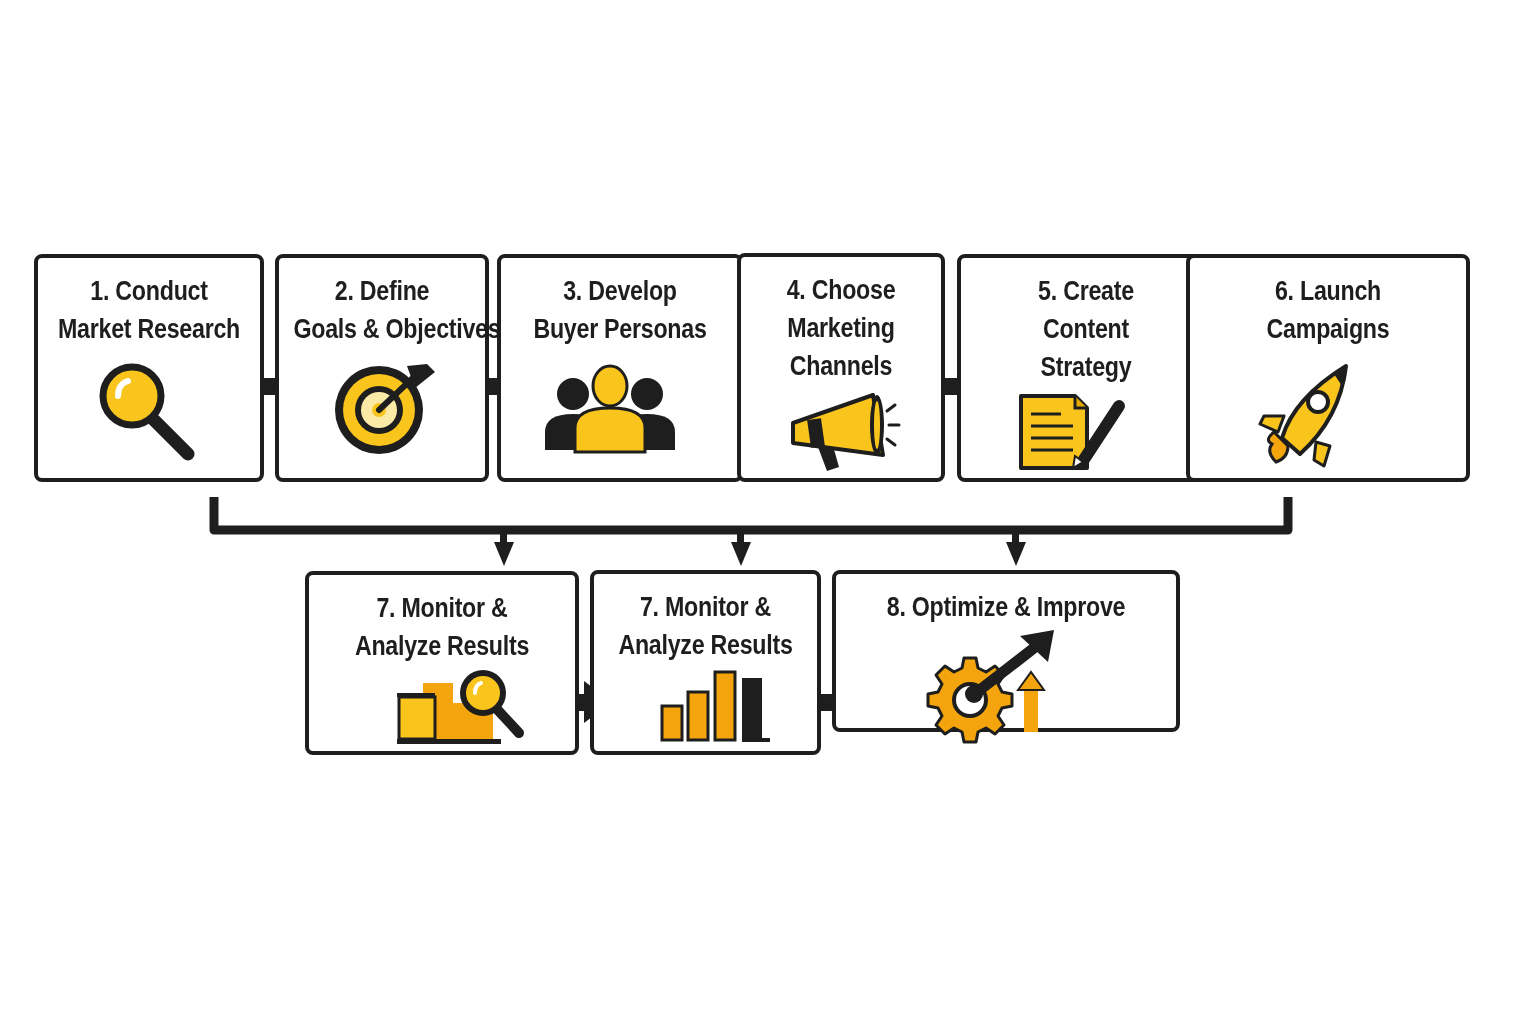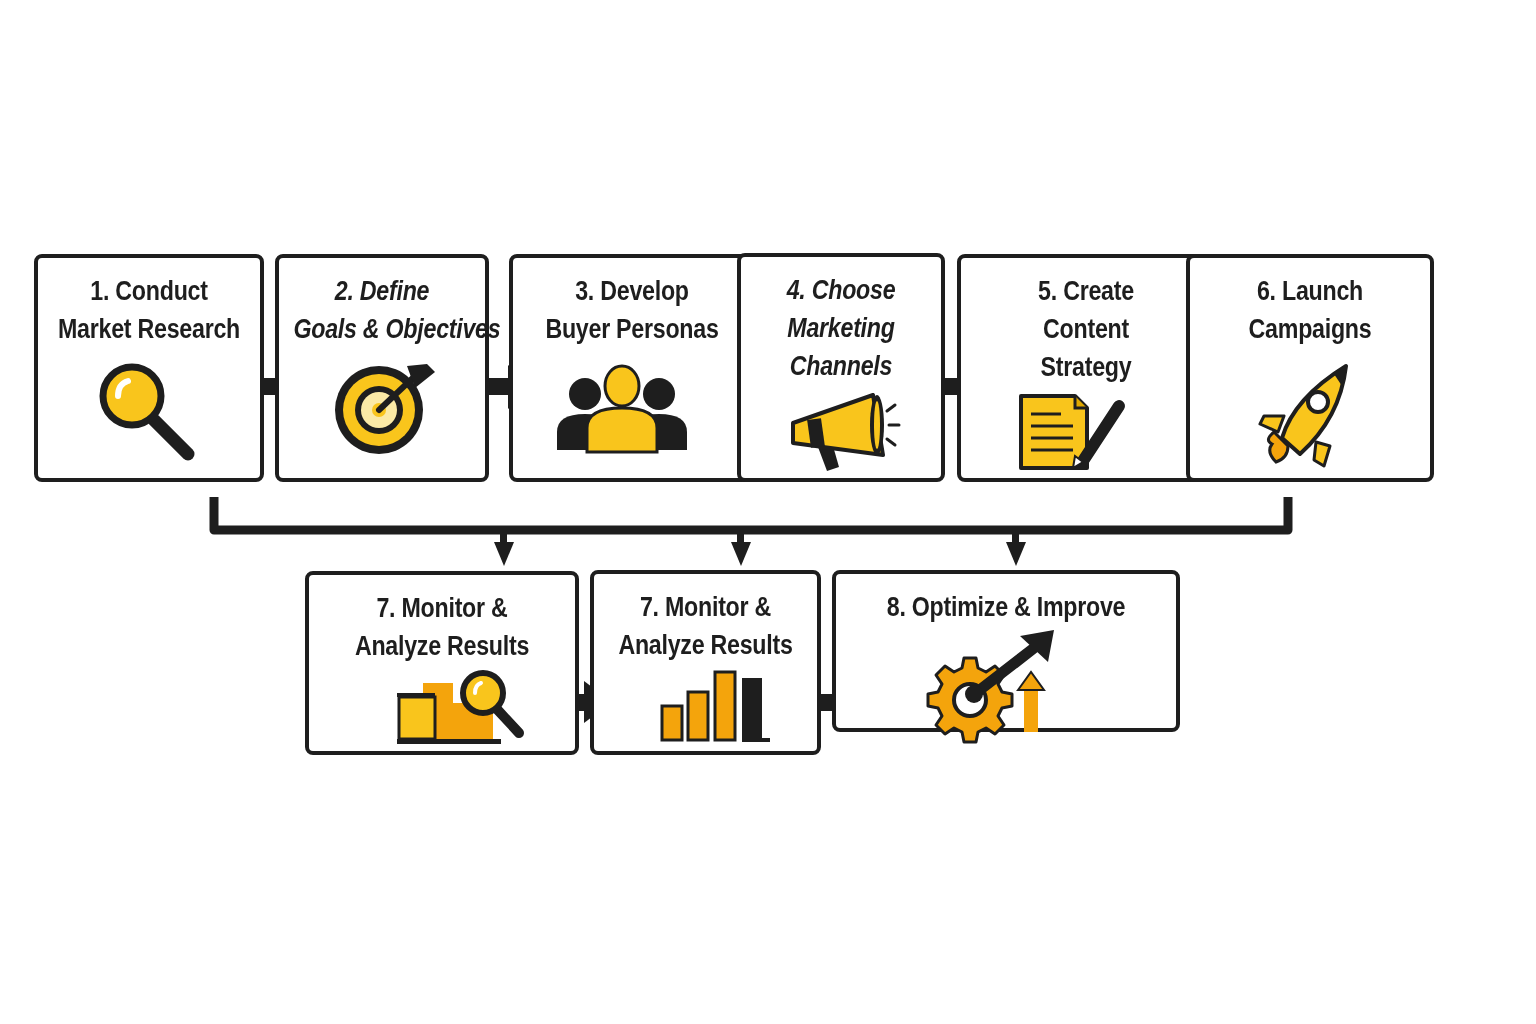--- a/index.html
+++ b/index.html
@@ -75,52 +75,52 @@
     <span>1. Conduct</span>
     <span>Market Research</span>
   </div>
   <svg class="icon" style="left:58px;top:104px;" width="110" height="110" viewBox="0 0 110 110">
     <line x1="58" y1="58" x2="92" y2="92" stroke="#1e1e1e" stroke-width="13" stroke-linecap="round"></line>
     <circle cx="36" cy="34" r="29" fill="#f9c51c" stroke="#1e1e1e" stroke-width="7"></circle>
     <path d="M22,34 Q22,22 32,19" stroke="#fff" stroke-width="6" fill="none" stroke-linecap="round"></path>
   </svg>
 </div>
 
-<div class="box" style="left:275px;top:254px;width:214px;height:228px;font-style:italic;">
+<div class="box" style="left:275px;top:254px;width:214px;height:228px;">
   <div class="title">
     <span>2.  Define</span>
     <span>Goals &amp; Objectives</span>
   </div>
   <svg class="icon" style="left:52px;top:100px;" width="110" height="110" viewBox="0 0 110 110">
     <circle cx="48" cy="52" r="44" fill="#1e1e1e"></circle>
     <circle cx="48" cy="52" r="36" fill="#f9c51c"></circle>
     <circle cx="48" cy="52" r="24" fill="#1e1e1e"></circle>
     <circle cx="48" cy="52" r="18" fill="#fbeaa6"></circle>
     <circle cx="48" cy="52" r="7" fill="#f9c51c"></circle>
     <line x1="48" y1="52" x2="86" y2="16" stroke="#1e1e1e" stroke-width="6" stroke-linecap="round"></line>
     <polygon points="76,8 96,6 104,14 84,30" fill="#1e1e1e"></polygon>
   </svg>
 </div>
 
-<div class="box" style="left:509px;top:254px;width:246px;height:228px;">
+<div class="box" style="left:497px;top:254px;width:246px;height:228px;">
   <div class="title">
     <span>3.  Develop</span>
     <span>Buyer Personas</span>
   </div>
   <svg class="icon" style="left:42px;top:106px;" width="136" height="92" viewBox="0 0 136 92">
     <circle cx="30" cy="30" r="16" fill="#1e1e1e"></circle>
     <path d="M2,86 L2,68 Q2,50 30,50 Q58,50 58,68 L58,86 z" fill="#1e1e1e"></path>
     <circle cx="104" cy="30" r="16" fill="#1e1e1e"></circle>
     <path d="M76,86 L76,68 Q76,50 104,50 Q132,50 132,68 L132,86 z" fill="#1e1e1e"></path>
     <ellipse cx="67" cy="22" rx="17" ry="20" fill="#f9c51c" stroke="#1e1e1e" stroke-width="3"></ellipse>
     <path d="M32,88 L32,64 Q32,44 67,44 Q102,44 102,64 L102,88 z" fill="#f9c51c" stroke="#1e1e1e" stroke-width="3"></path>
   </svg>
 </div>
 
-<div class="box" style="left:737px;top:253px;width:208px;height:229px;font-style:italic;">
+<div class="box" style="left:737px;top:253px;width:208px;height:229px;">
   <div class="title">
     <span>4. Choose</span>
     <span>Marketing</span>
     <span>Channels</span>
   </div>
   <svg class="icon" style="left:48px;top:136px;" width="116" height="84" viewBox="0 0 116 84">
     <polygon points="26,46 38,78 50,74 42,46" fill="#1e1e1e"></polygon>
     <polygon points="4,30 84,2 94,62 4,50" fill="#f9c51c" stroke="#1e1e1e" stroke-width="4" stroke-linejoin="round"></polygon>
     <rect x="20" y="26" width="14" height="28" fill="#1e1e1e" transform="rotate(-8 27 40)"></rect>
     <ellipse cx="88" cy="32" rx="7" ry="30" fill="#1e1e1e"></ellipse>
@@ -142,21 +142,21 @@
     <path d="M60,4 L60,16 L72,16" fill="#e0a800" stroke="#1e1e1e" stroke-width="3"></path>
     <line x1="16" y1="22" x2="46" y2="22" stroke="#1e1e1e" stroke-width="3"></line>
     <line x1="16" y1="34" x2="58" y2="34" stroke="#1e1e1e" stroke-width="3"></line>
     <line x1="16" y1="46" x2="58" y2="46" stroke="#1e1e1e" stroke-width="3"></line>
     <line x1="16" y1="58" x2="58" y2="58" stroke="#1e1e1e" stroke-width="3"></line>
     <line x1="66" y1="72" x2="104" y2="14" stroke="#1e1e1e" stroke-width="12" stroke-linecap="round"></line>
     <polygon points="58,76 60,64 68,70" fill="#ffffff" stroke="#1e1e1e" stroke-width="2"></polygon>
   </svg>
 </div>
 
-<div class="box" style="left:1186px;top:254px;width:248px;height:228px;">
+<div class="box" style="left:1186px;top:254px;width:284px;height:228px;">
   <div class="title">
     <span>6. Launch</span>
     <span>Campaigns</span>
   </div>
   <svg class="icon" style="left:64px;top:104px;" width="100" height="112" viewBox="0 0 100 112">
     <path d="M22,100 Q12,90 18,82 Q10,78 20,70 L34,84 Q34,96 22,100 z" fill="#f4a40c" stroke="#1e1e1e" stroke-width="3"></path>
     <path d="M30,54 L10,54 L6,62 L24,70 z" fill="#f9c51c" stroke="#1e1e1e" stroke-width="3" stroke-linejoin="round"></path>
     <path d="M62,80 L60,98 L70,104 L76,84 z" fill="#f9c51c" stroke="#1e1e1e" stroke-width="3" stroke-linejoin="round"></path>
     <path d="M28,76 Q40,36 92,4 Q86,56 46,92 z" fill="#f9c51c" stroke="#1e1e1e" stroke-width="4" stroke-linejoin="round"></path>
     <path d="M80,12 Q86,8 92,4 Q91,14 88,24 z" fill="#1e1e1e"></path>

